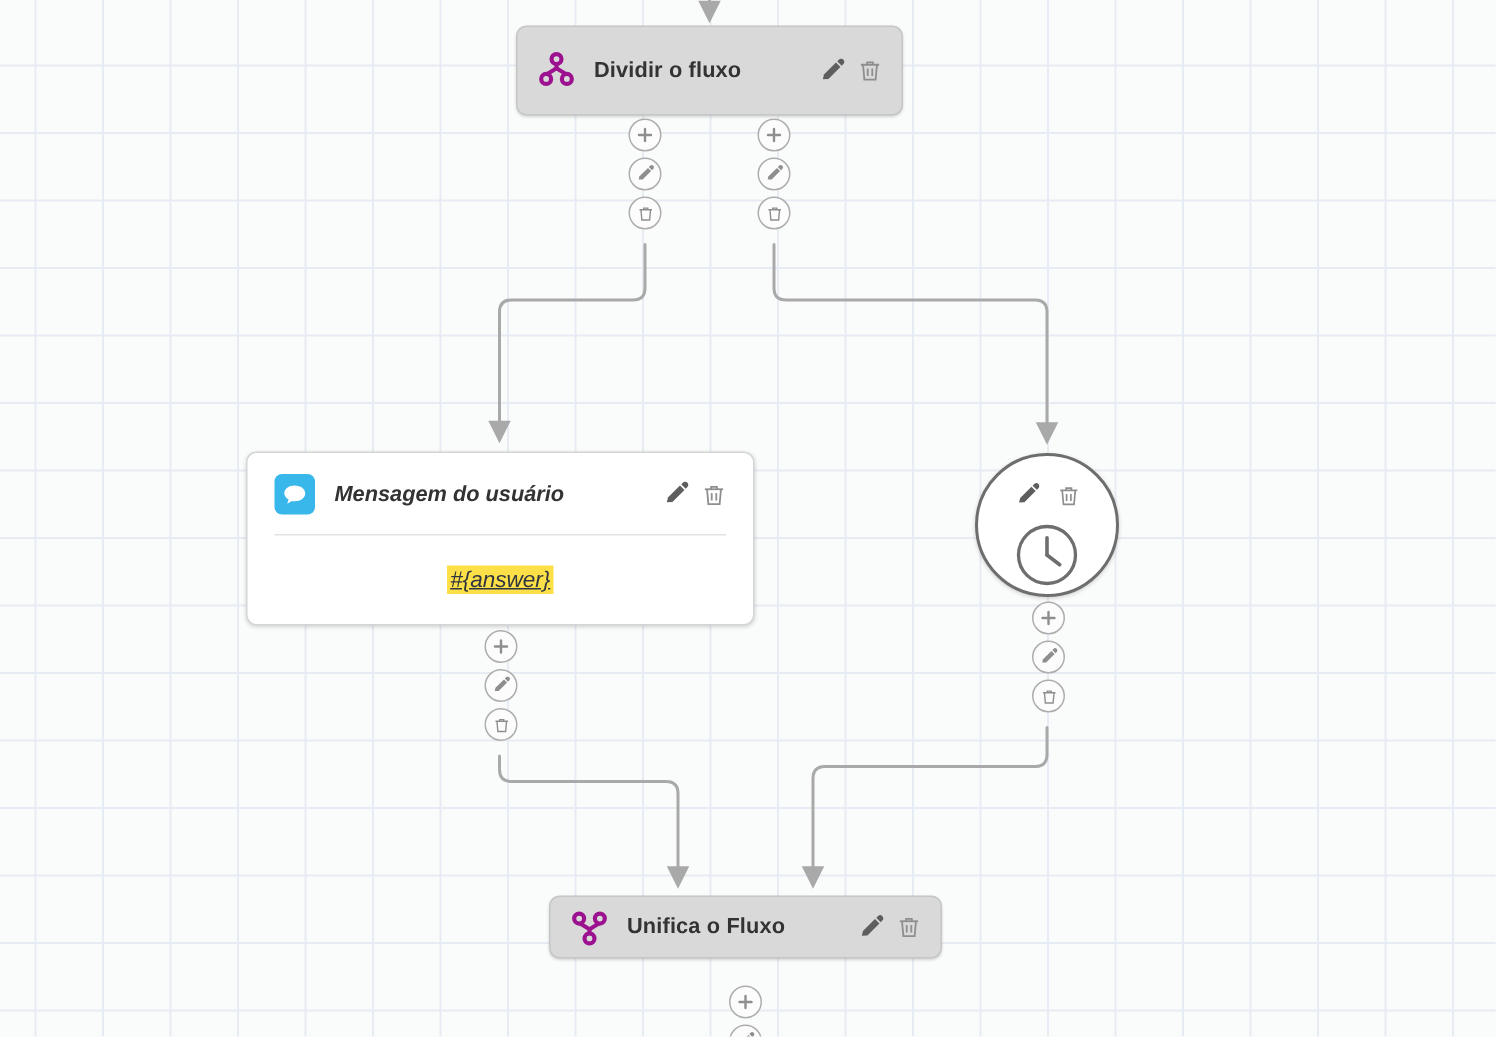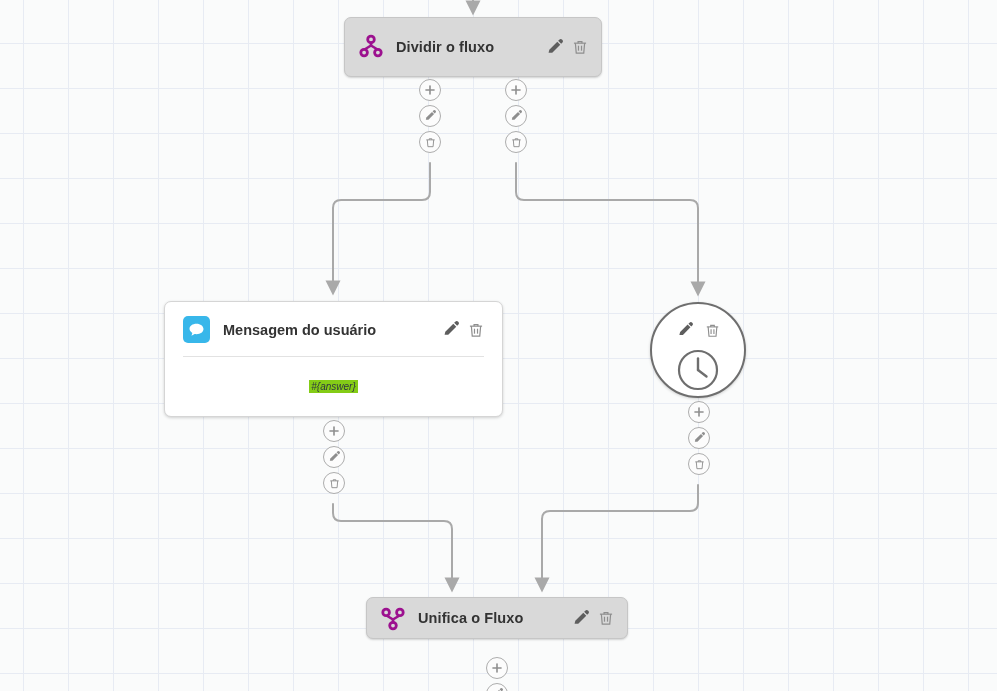--- a/index.html
+++ b/index.html
@@ -107,39 +107,41 @@
     align-items: center;
     justify-content: center;
     margin-right: 13px;
     flex: 0 0 auto;
   }
   .msg-title {
     font-size: 14.5px;
     font-weight: bold;
     color: #333333;
     white-space: nowrap;
+    font-style: italic;
   }
   .msg-divider {
     height: 1px;
     background: #e2e2e2;
     margin: 13px 18px 0 18px;
   }
   .msg-body {
     flex: 1;
     display: flex;
     align-items: center;
     justify-content: center;
   }
   .msg-var {
-    font-size: 10px;
+    font-size: 15px;
     font-style: italic;
     color: #2f3640;
-    background: #84cc16;
+    background: #fde047;
     padding: 1px 2px;
     white-space: nowrap;
+    text-decoration: underline;
   }
 
   
   #node-split {
     left: 344px;
     top: 17px;
     width: 258px;
     height: 60px;
   }
   #node-merge {

